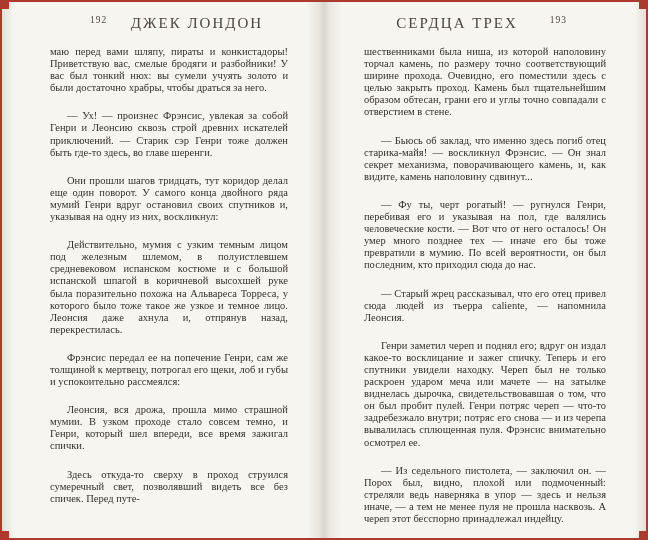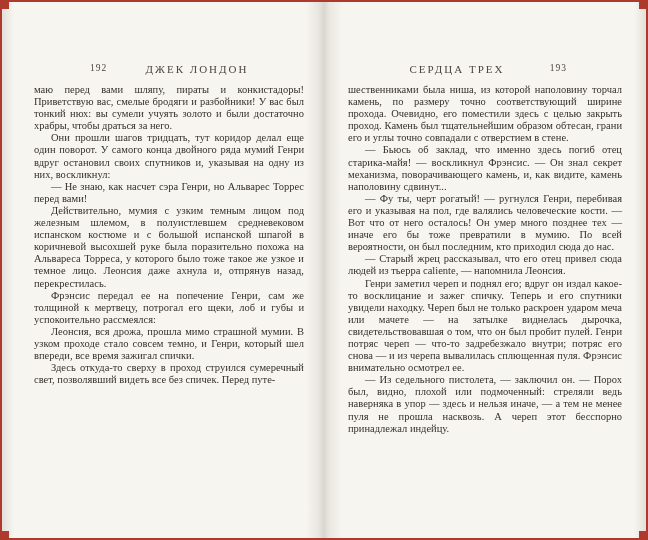--- a/index.html
+++ b/index.html
@@ -41,32 +41,31 @@
   .edge.right { right: 2px; background: linear-gradient(to left,  rgba(50,40,30,0.10), rgba(50,40,30,0)); }
 
   .spread { position: absolute; inset: 2px; display: flex; z-index: 1; }
   .page { position: relative; width: 50%; height: 100%; padding-top: 13px; }
   .page.left  { padding-left: 32px; padding-right: 20px; }
   .page.right { padding-left: 24px; padding-right: 24px; }
 
   .running-head { position: relative; height: 15px; margin-bottom: 6px; }
   .running-title {
     text-align: center;
-    font-size: 11px; letter-spacing: 2px;
+    font-size: 15px; letter-spacing: 2px;
     color: #4c4540;
-    margin-top: 48px;
   }
   .page.left  .running-title { transform: translateX(28px); }
   .page.right .running-title { transform: translateX(-28px); }
   .folio { position: absolute; top: 0; font-size: 9.5px; color: #4c4540; letter-spacing: 1px; }
   .page.left  .folio { left: 56px; text-align: center; }
   .page.right .folio { right: 55px; }
 
   .page-text p {
-    margin: 0;
+    margin: 16px;
     font-size: 10.5px;
     line-height: 12.1px;
     color: #35312c;
     text-align: justify;
     text-indent: 17px;
     hyphens: auto;
     -webkit-hyphens: auto;
   }
   .page-text p.cont { text-indent: 0; }
 </style>
@@ -77,22 +76,22 @@
 
   <div class="spread">
 
     <div class="page left">
       <div class="running-head">
         <span class="folio">192</span>
         <div class="running-title">ДЖЕК ЛОНДОН</div>
       </div>
       <div class="page-text">
         <p class="cont">маю перед вами шляпу, пираты и конкистадоры! Приветствую вас, смелые бродяги и разбойники! У вас был тонкий нюх: вы сумели учуять золото и были достаточно храбры, чтобы драться за него.</p>
+        <p>— Ух! — произнес Фрэнсис, увлекая за собой Генри и Леонсию сквозь строй древних искателей приключений. — Старик сэр Генри тоже должен быть где-то здесь, во главе шеренги.</p>
         <p>Они прошли шагов тридцать, тут коридор делал еще один поворот. У самого конца двойного ряда мумий Генри вдруг остановил своих спутников и, указывая на одну из них, воскликнул:</p>
-        <p>— Не знаю, как насчет сэра Генри, но Альварес Торрес перед вами!</p>
         <p>Действительно, мумия с узким темным лицом под железным шлемом, в полуистлевшем средневековом испанском костюме и с большой испанской шпагой в коричневой высохшей руке была поразительно похожа на Альвареса Торреса, у которого было тоже такое же узкое и темное лицо. Леонсия даже ахнула и, отпрянув назад, перекрестилась.</p>
         <p>Фрэнсис передал ее на попечение Генри, сам же толщиной к мертвецу, потрогал его щеки, лоб и губы и успокоительно рассмеялся:</p>
         <p>Леонсия, вся дрожа, прошла мимо страшной мумии. В узком проходе стало совсем темно, и Генри, который шел впереди, все время зажигал спички.</p>
         <p>Здесь откуда-то сверху в проход струился сумеречный свет, позволявший видеть все без спичек. Перед путе-</p>
       </div>
     </div>
 
     <div class="page right">
       <div class="running-head">
         <div class="running-title">СЕРДЦА ТРЕХ</div>

